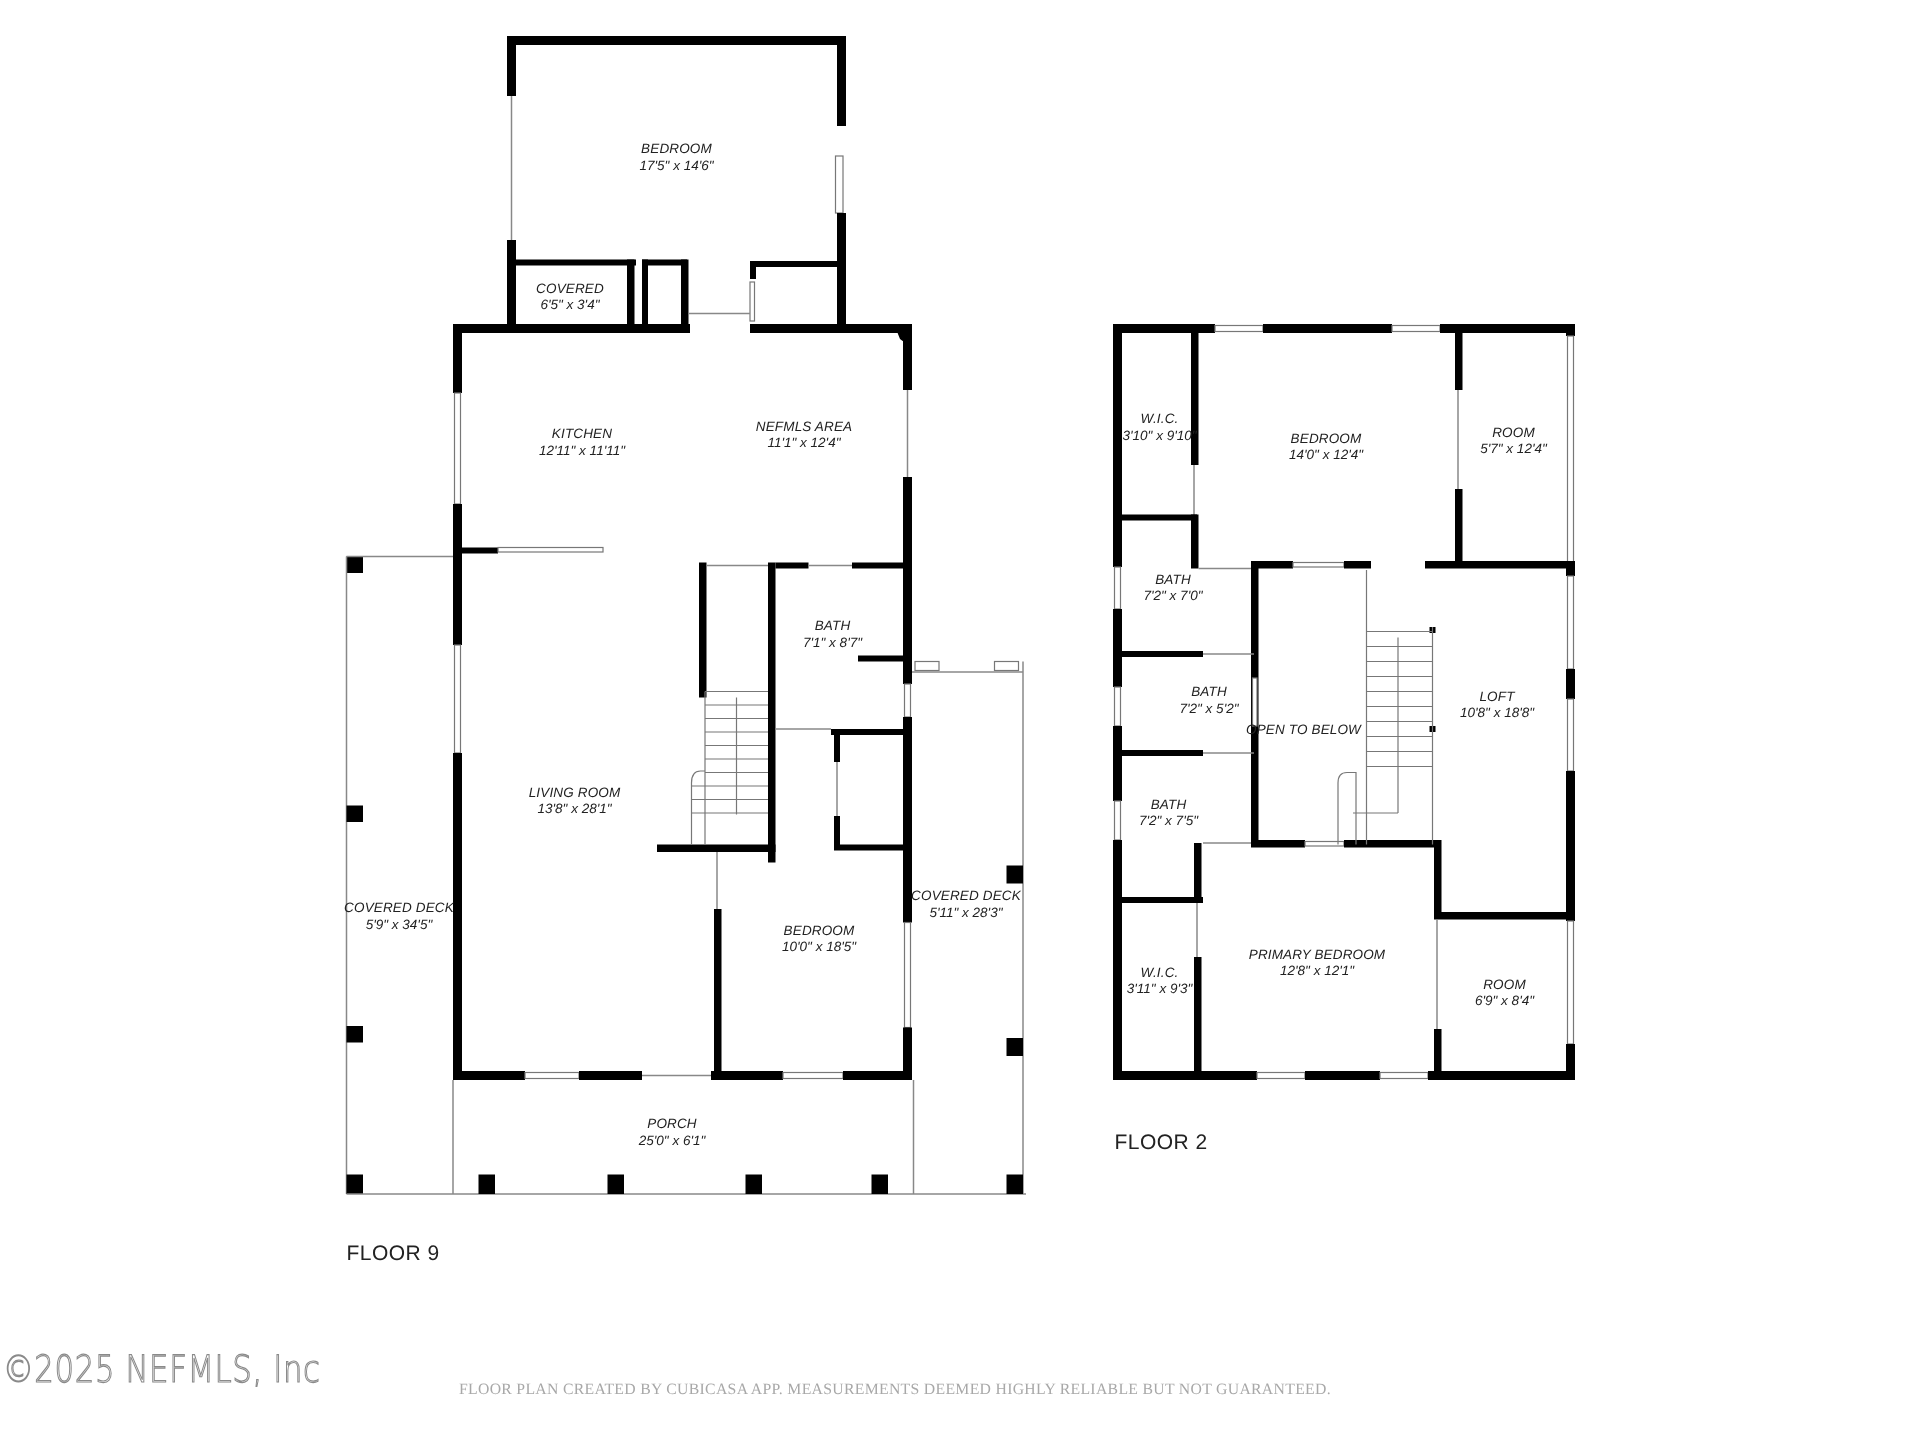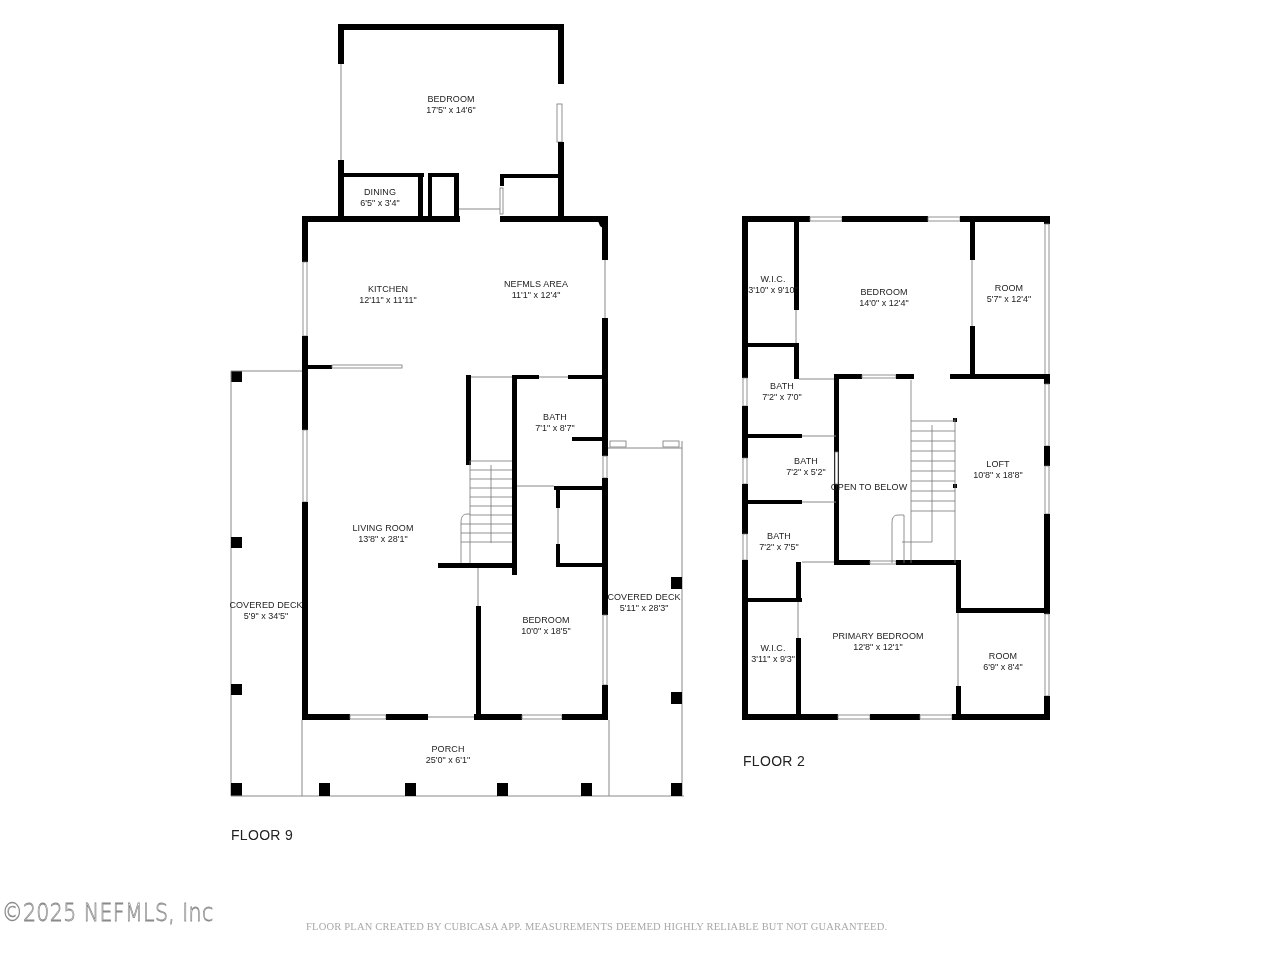--- a/index.html
+++ b/index.html
@@ -1,20 +1,20 @@
 <!DOCTYPE html>
 <html><head>
   <meta charset="utf-8">
   <style>
     html, body { margin: 0; padding: 0; background: #ffffff; }
     body { width: 1280px; height: 960px; position: relative; overflow: hidden;
            font-family: "Liberation Sans", sans-serif; }
     #plan { position: absolute; left: 0; top: 0; width: 1280px; height: 960px; }
     .room-label { position: absolute; text-align: center; color: #222; font-size: 9px;
-                  line-height: 11px; transform: translate(-50%, -50%); white-space: nowrap; }
+                  line-height: 11px; transform: translate(-50%, -50%); white-space: nowrap; font-style: italic; }
     .room-label .name { display: block; letter-spacing: 0.1px; }
     .room-label .dims { display: block; }
     .floor-label { position: absolute; font-size: 14px; color: #222; letter-spacing: 0.3px; }
     .watermark { position: absolute; left: 2px; top: 898px; font-size: 25px; color: #fff;
                  -webkit-text-stroke: 0.8px #8a8a8a; letter-spacing: 0.5px;
                  font-family: "DejaVu Sans", sans-serif; font-weight: 300; transform: scaleX(0.82);
                  transform-origin: left center; }
     .disclaimer { position: absolute; left: 306px; top: 921px; font-size: 10.5px; color: #a8a8a8;
                   font-family: Liberation Serif, serif; letter-spacing: 0.2px; }
     svg .wall { fill: #000; }
@@ -216,21 +216,21 @@
     <line class="thin" x1="958" y1="613" x2="958" y2="686"></line>
     <rect class="wall" x="956" y="686" width="5" height="32"></rect>
   </g>
 </svg>
 
 <div class="room-label" style="left:451px;top:105px">
   <span class="name">BEDROOM</span>
   <span class="dims">17'5" x 14'6"</span>
 </div>
 <div class="room-label" style="left:380px;top:198px">
-  <span class="name">DINING</span>
+  <span class="name">COVERED</span>
   <span class="dims">6'5" x 3'4"</span>
 </div>
 <div class="room-label" style="left:388px;top:295px">
   <span class="name">KITCHEN</span>
   <span class="dims">12'11" x 11'11"</span>
 </div>
 <div class="room-label" style="left:536px;top:290px">
   <span class="name">NEFMLS AREA</span>
   <span class="dims">11'1" x 12'4"</span>
 </div>

